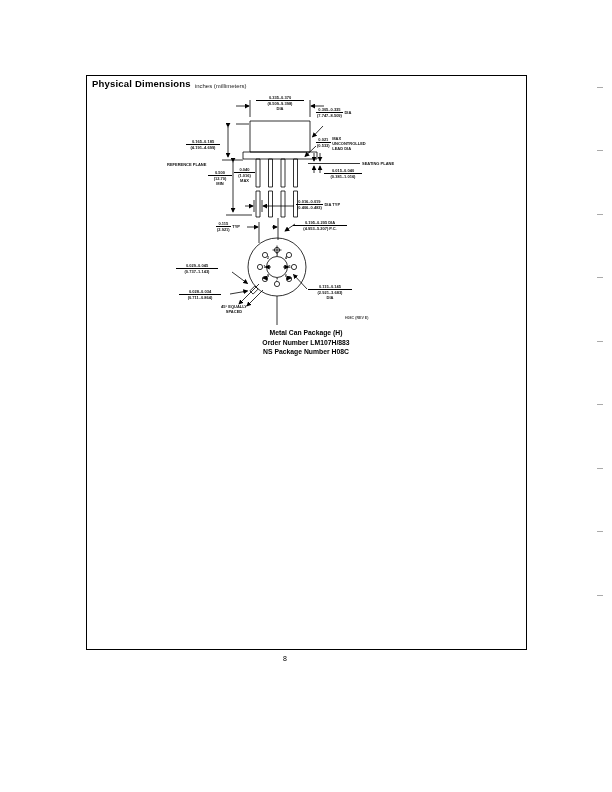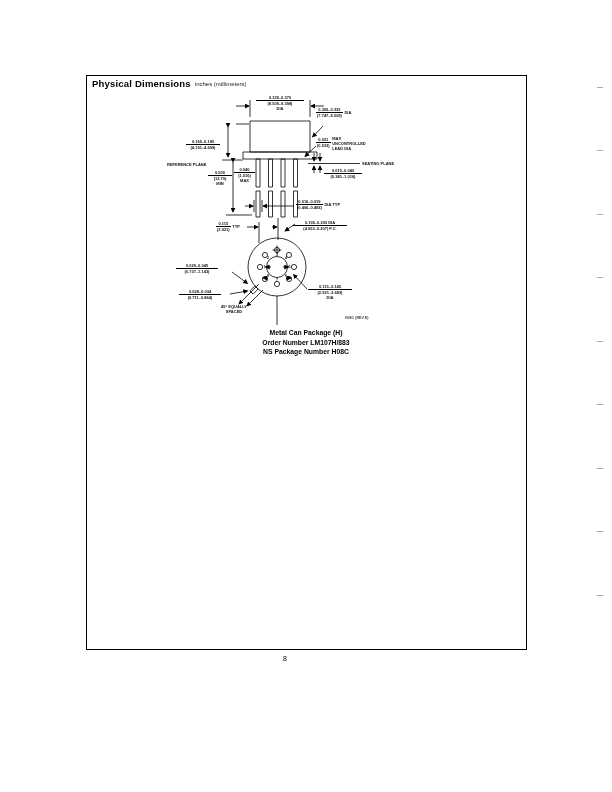--- a/index.html
+++ b/index.html
@@ -1,18 +1,18 @@
 <!DOCTYPE html>
 <html><head>
 <meta charset="utf-8">
 <style>
   html,body{margin:0;padding:0;background:#ffffff;}
   body{width:612px;height:792px;position:relative;font-family:"Liberation Sans",sans-serif;color:#000;overflow:hidden;}
   .page-border{position:absolute;left:86px;top:75px;width:441px;height:575px;border:1.2px solid #000;box-sizing:border-box;}
-  .title-row{position:absolute;left:92px;top:78px;display:flex;align-items:center;gap:4px;white-space:nowrap;}
+  .title-row{position:absolute;left:92px;top:78px;display:flex;align-items:flex-end;gap:4px;white-space:nowrap;}
   .title-main{font-size:9.5px;font-weight:bold;letter-spacing:.2px;}
   .title-suffix{font-size:6px;color:#222;}
   svg.draw{position:absolute;left:0;top:0;width:612px;height:792px;pointer-events:none;}
   svg.draw *{vector-effect:non-scaling-stroke;}
   .dim{position:absolute;font-size:4px;line-height:5px;font-weight:bold;text-align:center;white-space:nowrap;color:#111;}
   .dim .num{display:block;border-bottom:.6px solid #000;padding:0 1px;}
   .dim .den{display:block;padding:0 1px;}
   .dim .sfx{display:block;}
   .dim-row{display:flex;align-items:center;gap:1.5px;}
   .plain-label{position:absolute;font-size:4px;font-weight:bold;white-space:nowrap;color:#111;}

